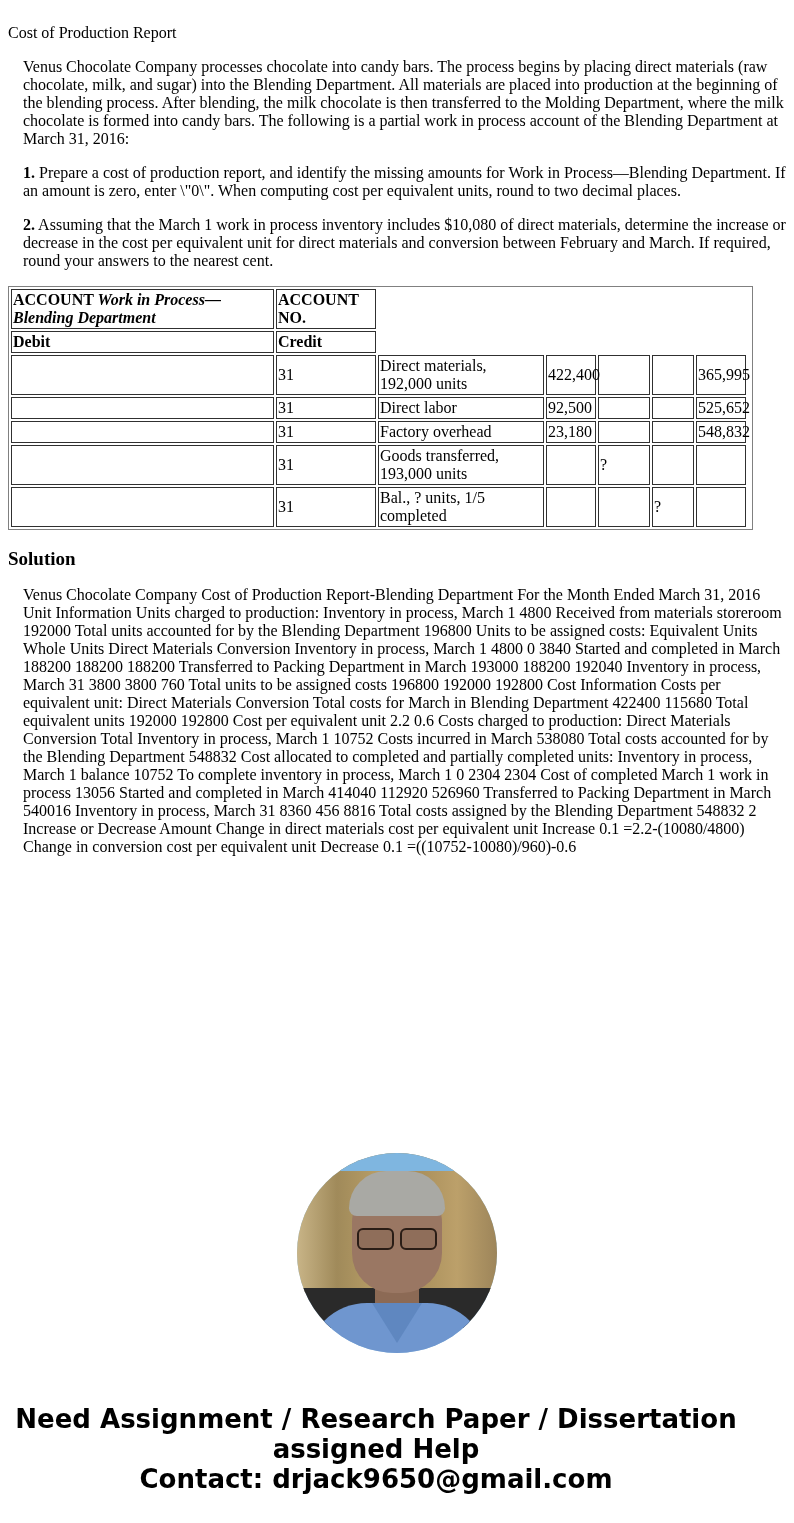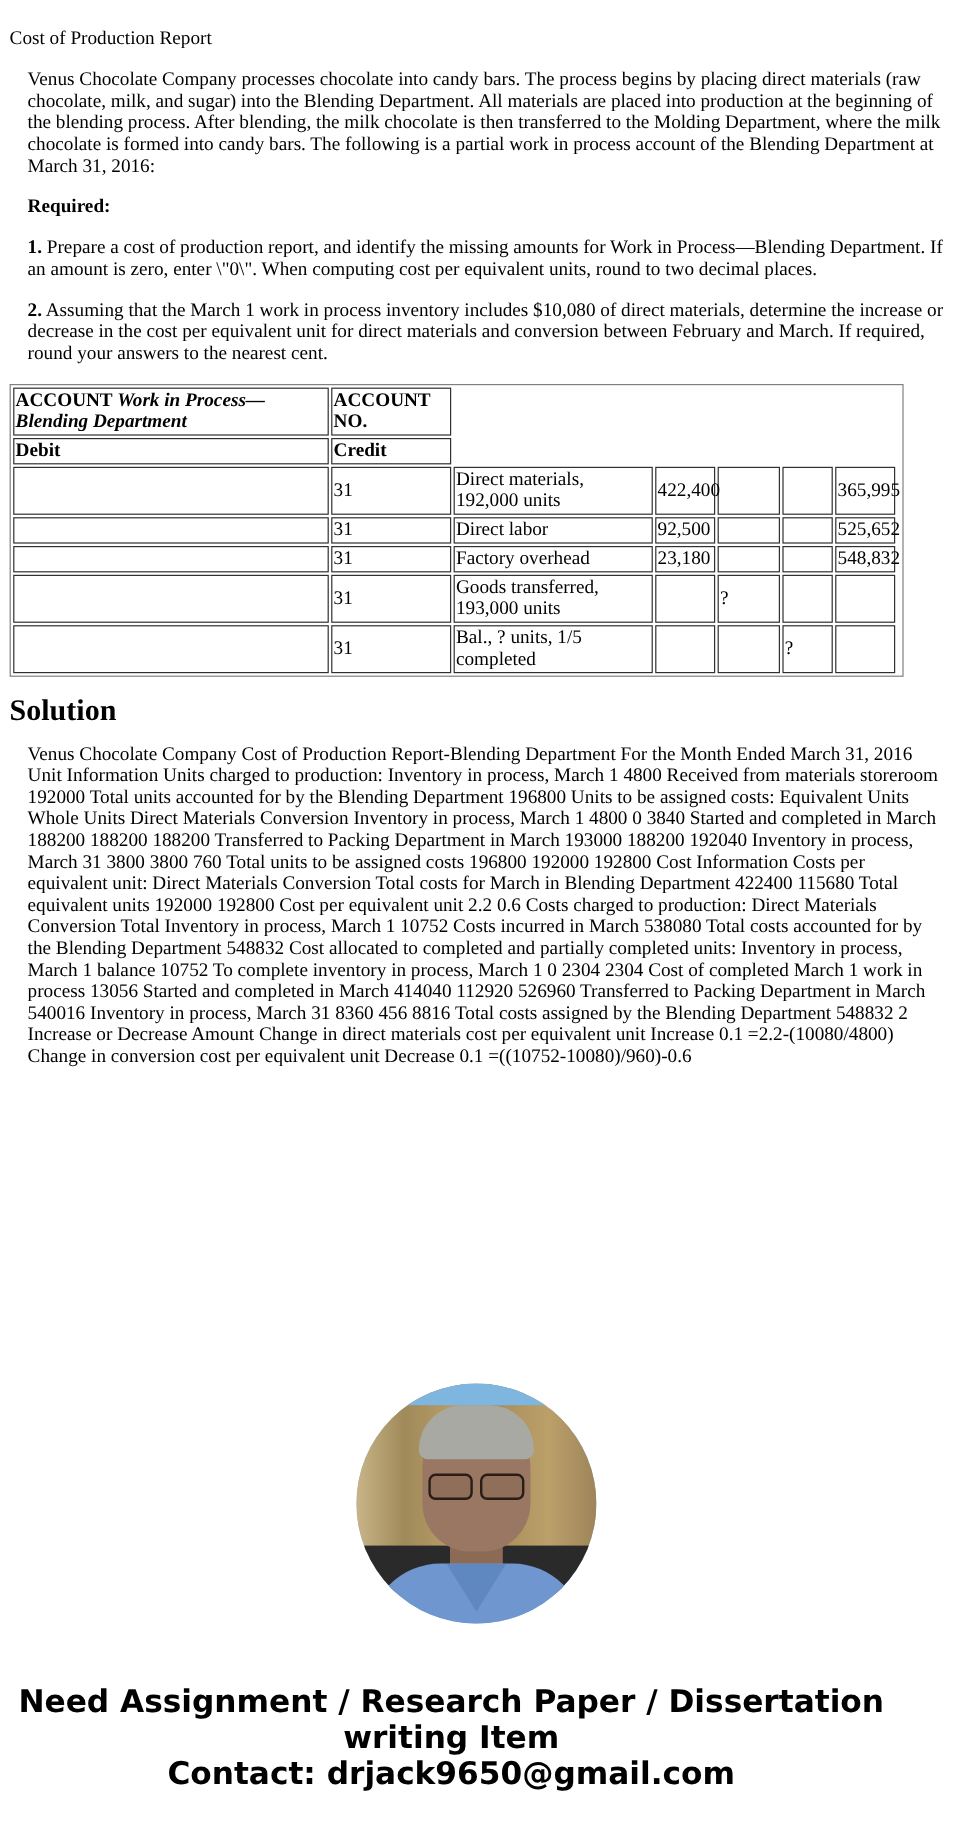--- a/index.html
+++ b/index.html
@@ -44,21 +44,21 @@
     .c2 { width: 100px; }
     .c3 { width: 166px; }
     .c4 { width: 50px; }
     .c5 { width: 52px; }
     .c6 { width: 42px; }
     .c7 { width: 50px; }
     .c8 { width: 0px; }
     .c9 { width: 0px; }
 
     h3 {
-      font-size: 25px;
+      font-size: 19px;
       font-weight: bold;
       margin: 18px 0 0 0;
       line-height: 22px;
     }
     .solution-text { margin-top: 16px; }
 
     .avatar-wrap {
       position: absolute;
       left: 297px;
       top: 1153px;
@@ -130,21 +130,20 @@
     .promo div { margin: 0; }
   </style>
 </head>
 <body>
 
 <div class="page">
   <div class="title-line">Cost of Production Report</div>
 
   <p>Venus Chocolate Company processes chocolate into candy bars. The process begins by placing direct materials (raw chocolate, milk, and sugar) into the Blending Department. All materials are placed into production at the beginning of the blending process. After blending, the milk chocolate is then transferred to the Molding Department, where the milk chocolate is formed into candy bars. The following is a partial work in process account of the Blending Department at March 31, 2016:</p>
 
-  <p class="bold">Required:</p>
 
   <p><span class="bold">1.</span><span> Prepare a cost of production report, and identify the missing amounts for Work in Process—Blending Department. If an amount is zero, enter \"0\". When computing cost per equivalent units, round to two decimal places.</span></p>
 
   <p><span class="bold">2.</span><span> Assuming that the March 1 work in process inventory includes $10,080 of direct materials, determine the increase or decrease in the cost per equivalent unit for direct materials and conversion between February and March. If required, round your answers to the nearest cent.</span></p>
 
   <table class="ledger">
     <colgroup>
       <col class="c1">
         <col class="c2">
         <col class="c3">
@@ -240,15 +239,15 @@
   <div class="head"></div>
   <div class="hair"></div>
   <div class="glasses">
     <div class="lens l"></div>
     <div class="lens r"></div>
   </div>
 </div>
 
 <div class="promo">
   <div>Need Assignment / Research Paper / Dissertation</div>
-  <div>writing Item</div>
+  <div>assigned Help</div>
   <div>Contact: drjack9650@gmail.com</div>
 </div>
 
 </body></html>

